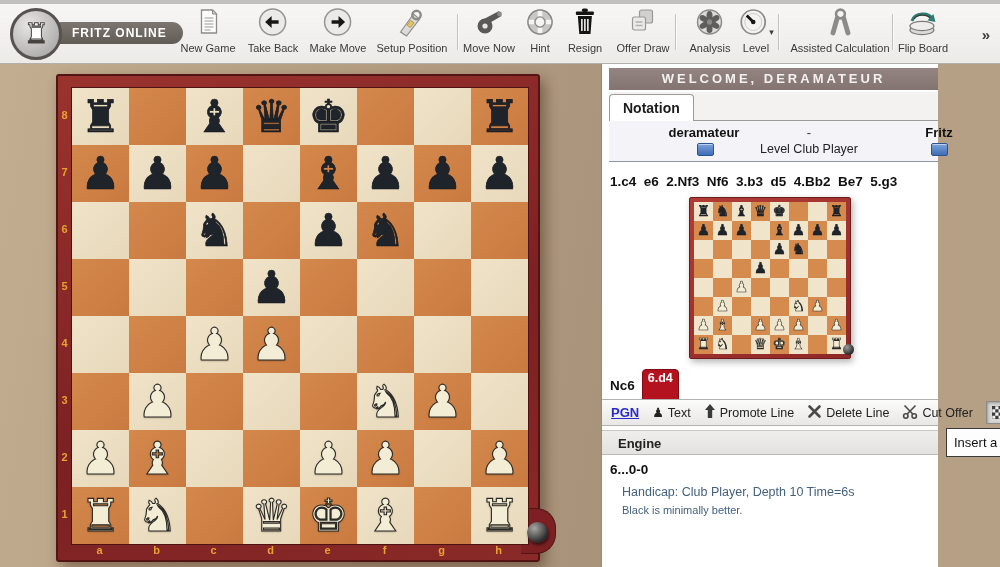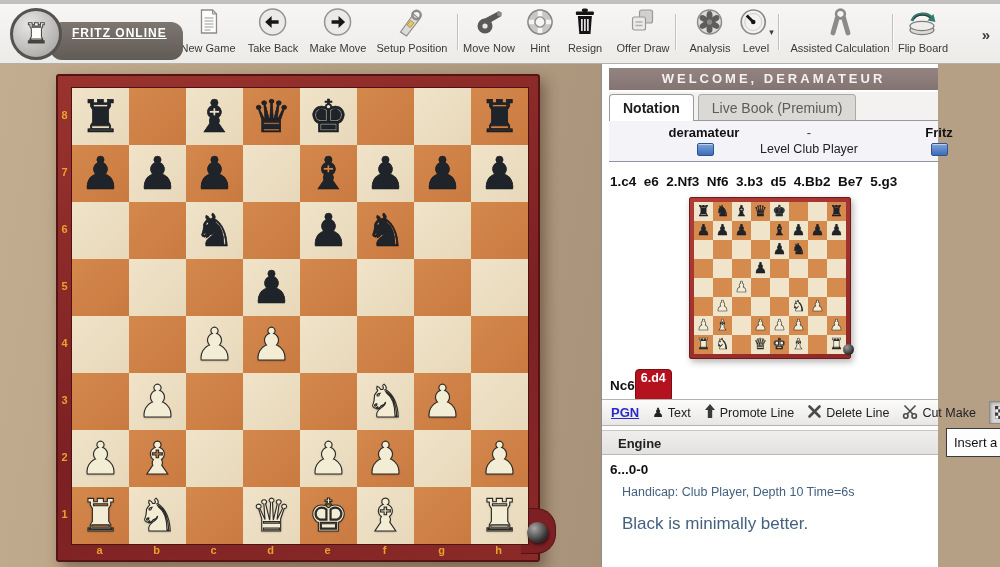--- a/index.html
+++ b/index.html
@@ -3,21 +3,21 @@
 <meta charset="utf-8">
 <style>
   html,body{margin:0;padding:0;}
   body{width:1000px;height:567px;overflow:hidden;font-family:"Liberation Sans",sans-serif;background:#b5a085;}
   .app{position:relative;width:1000px;height:567px;overflow:hidden;}
 
   
   .topstrip{position:absolute;top:0;left:0;width:100%;height:4px;background:#c2c0be;}
   .toolbar{position:absolute;top:4px;left:0;width:100%;height:59px;background:linear-gradient(#f7f6f5,#ecebe8);border-bottom:1px solid #b2b0ad;}
   .logo{position:absolute;left:10px;top:2px;width:170px;height:54px;}
-  .logo-pill{position:absolute;left:40px;top:16px;height:38px;line-height:22px;padding:0 16px 0 22px;background:linear-gradient(#7d7670,#615b56);border-radius:12px;color:#fff;font-size:12px;font-weight:bold;letter-spacing:1px;white-space:nowrap;z-index:1;text-decoration:underline;}
+  .logo-pill{position:absolute;left:40px;top:16px;height:22px;line-height:22px;padding:0 16px 0 22px;background:linear-gradient(#7d7670,#615b56);border-radius:12px;color:#fff;font-size:12px;font-weight:bold;letter-spacing:1px;white-space:nowrap;z-index:1;}
   .logo-circle{position:absolute;left:0;top:2px;width:46px;height:46px;border-radius:50%;background:radial-gradient(circle at 35% 30%,#e8e6e4,#9f9d9b);border:3px solid #55524f;z-index:2;display:flex;align-items:center;justify-content:center;}
   .logo-rook{font-family:"DejaVu Sans",sans-serif;font-size:28px;color:#fdfdfb;-webkit-text-stroke:1px #45423f;line-height:1;}
   #toolbar-items{position:absolute;left:0;top:0;width:100%;height:100%;}
   .tb-item{position:absolute;top:4px;transform:translateX(-50%);text-align:center;cursor:default;}
   .tb-icorow{display:flex;align-items:center;justify-content:center;height:33px;gap:1px;}
   .tb-dd{font-size:9px;color:#3c3c3c;align-self:flex-end;margin-bottom:4px;}
   .tb-label{font-size:11px;color:#3a3a3a;margin-top:1px;white-space:nowrap;}
   .tb-sep{position:absolute;top:10px;width:1px;height:36px;background:#c3c1bf;box-shadow:1px 0 0 #fbfaf9;}
   .tb-more{position:absolute;right:10px;top:22px;font-size:15px;font-weight:bold;color:#3c3c3c;cursor:pointer;}
 
@@ -57,35 +57,35 @@
   .miniwrap{position:absolute;left:0;right:0;top:133px;display:flex;justify-content:center;}
   .mini-frame{position:relative;width:162px;height:162px;background:linear-gradient(150deg,#b23c36,#8e2826);border:1px solid #6d1b1b;border-radius:2px;box-shadow:2px 3px 7px rgba(0,0,0,.3);box-sizing:border-box;}
   .mini-squares{position:absolute;left:4px;top:4px;width:152px;height:152px;display:grid;grid-template-columns:repeat(8,19px);grid-template-rows:repeat(8,19px);}
   .mini-squares .sq{width:19px;height:19px;}
   .mini-squares .sq.light{background:#f0e4ca;}
   .mini-squares .sq.dark{background:#d58a4e;}
   .mini-squares .pc{font-size:15px;line-height:19px;}
   .mini-squares .wp{-webkit-text-stroke:.6px #2b2a26;text-shadow:none;}
   .mini-squares .bp{-webkit-text-stroke:.3px #10131a;}
   .mini-knob{position:absolute;right:-4px;bottom:3px;width:11px;height:11px;border-radius:50%;background:radial-gradient(circle at 35% 30%,#999,#2c2c2c 70%);}
-  .curline{position:absolute;left:8px;top:305px;display:flex;align-items:center;text-align:center;}
+  .curline{position:absolute;left:8px;top:305px;display:flex;align-items:center;gap:7px;text-align:center;}
   .cur-prev{font-size:13.5px;font-weight:bold;color:#101010;cursor:pointer;}
   .cur-badge{background:#b5121f;border:1px solid #7e0c15;color:#fff;font-size:12.5px;font-weight:bold;padding:1px 5px 16px;border-radius:4px;cursor:pointer;}
 
   .nt-toolbar{position:absolute;left:0;right:0;top:335px;height:27px;background:linear-gradient(#fcfcfb,#e8e7e5);border-top:1px solid #b4b2b0;border-bottom:1px solid #b4b2b0;display:flex;align-items:center;padding:0 0 0 9px;gap:13px;box-sizing:border-box;}
   .nt-item{display:flex;align-items:center;gap:4px;font-size:12.5px;color:#222;cursor:pointer;white-space:nowrap;}
   .nt-link{color:#2929cc;text-decoration:underline;font-size:13px;font-weight:bold;}
   .nt-glyph{font-family:"DejaVu Sans",sans-serif;font-size:13px;color:#222;line-height:1;}
   .nt-btn{width:24px;height:21px;border:1px solid #8a8a88;background:#d9d7d5;box-shadow:inset 1px 1px 3px rgba(0,0,0,.3);display:flex;align-items:center;justify-content:center;}
 
   .engine-header{position:absolute;left:0;right:0;top:366px;height:25px;background:linear-gradient(#efeeec,#e3e2e0);border-top:1px solid #c9c7c5;border-bottom:1px solid #bbb9b7;line-height:25px;font-size:13px;font-weight:bold;color:#222;padding-left:16px;box-sizing:border-box;}
   .insert-btn{position:absolute;left:344px;top:364px;width:72px;height:29px;background:#fdfdfd;border:1px solid #3a3a3a;font-family:"Liberation Sans",sans-serif;font-size:13px;color:#111;text-align:left;padding:0 0 0 7px;white-space:nowrap;overflow:hidden;z-index:5;cursor:pointer;}
   .engine-move{position:absolute;left:8px;top:398px;font-size:13.5px;font-weight:bold;color:#101010;}
   .engine-handicap{position:absolute;left:20px;top:421px;font-size:12.5px;color:#44617e;}
-  .engine-eval{position:absolute;left:20px;top:440px;font-size:17px;color:#44617e;margin-top:10px;}
+  .engine-eval{position:absolute;left:20px;top:440px;font-size:11px;color:#44617e;}
 </style>
 </head>
 <body>
 
 <div class="app">
   <div class="topstrip"></div>
 
   <div class="toolbar">
     <div class="logo">
       <div class="logo-pill">FRITZ ONLINE</div>
@@ -400,21 +400,20 @@
           <div>g</div>
           <div>h</div>
         </div>
     </div>
   </div>
 
   <div class="panel">
     <div class="welcome">WELCOME, DERAMATEUR</div>
     <div class="tabstrip" id="tabs">
         <div class="tab active">Notation</div>
-        <div class="tab">Live Book (Premium)</div>
       </div>
 
     <div class="playerbar">
       <div class="p-name w">deramateur</div>
       <div class="p-sep">-</div>
       <div class="p-name b">Fritz</div>
       <div class="badge w"></div>
       <div class="p-level">Level Club Player</div>
       <div class="badge b"></div>
     </div>
@@ -587,21 +586,21 @@
         </span>
         <span class="nt-item">
           <span class="nt-icon"><svg width="16" height="15" viewBox="0 0 16 15">
               <g stroke="#4a4a4a" stroke-width="1.6" fill="none">
                 <path d="M13.5 1.5 L5 10.2"></path>
                 <path d="M2.5 1.5 L11 10.2"></path>
                 <circle cx="3.8" cy="12" r="2.2"></circle>
                 <circle cx="12.2" cy="12" r="2.2"></circle>
               </g>
             </svg></span>
-          <span>Cut Make</span>
+          <span>Cut Offer</span>
         </span>
         <span class="nt-item">
           <span class="nt-btn">
             <svg width="13" height="13" viewBox="0 0 16 16">
               <rect x="0" y="0" width="16" height="16" fill="#f2f2f2" stroke="#777" stroke-width="1"></rect>
               <g fill="#3c3c3c">
                 <rect x="0" y="0" width="4" height="4"></rect>
                 <rect x="8" y="0" width="4" height="4"></rect>
                 <rect x="4" y="4" width="4" height="4"></rect>
                 <rect x="12" y="4" width="4" height="4"></rect>

